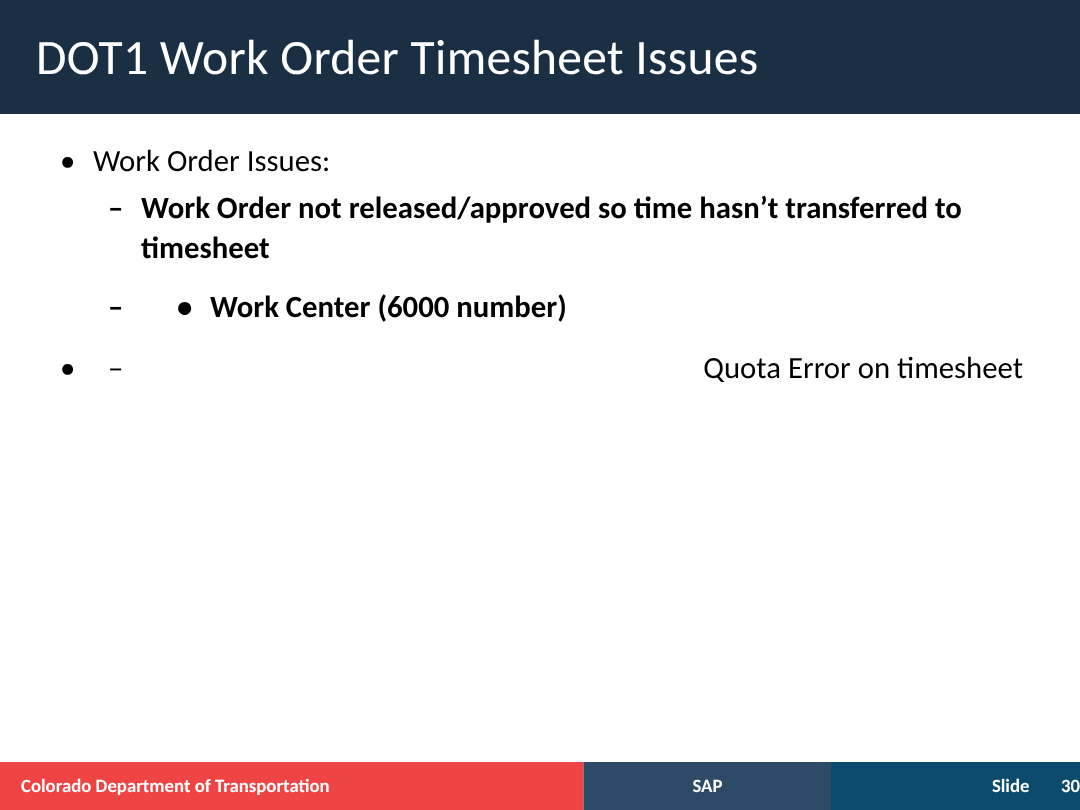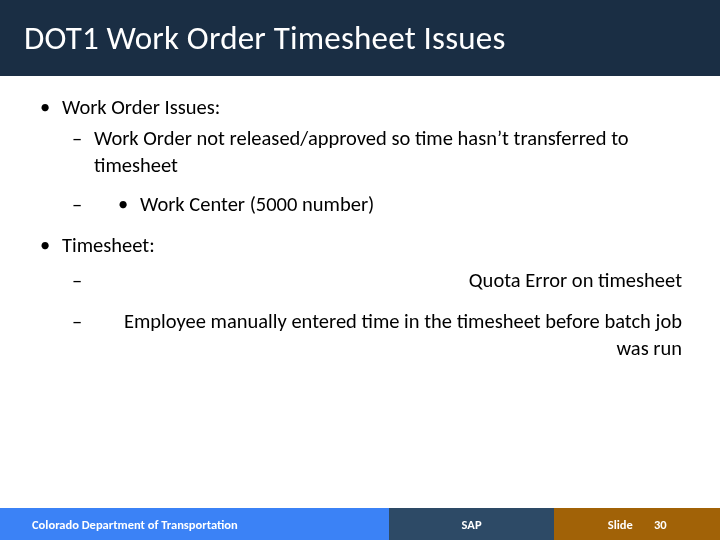--- a/index.html
+++ b/index.html
@@ -5,32 +5,32 @@
   * { margin: 0; padding: 0; box-sizing: border-box; }
   html, body { width: 720px; height: 540px; font-family: Calibri, Arial, sans-serif; background: #fff; overflow: hidden; }
   .slide { width: 720px; height: 540px; position: relative; display: flex; flex-direction: column; }
   .title-bar { background: #1a2e44; color: #fff; padding: 18px 20px 18px 24px; }
   .title-bar h1 { font-size: 33px; font-weight: 400; letter-spacing: 0.2px; }
   .content { flex: 1; padding: 18px 38px 10px 38px; color: #000; font-size: 20.5px; line-height: 1.32; }
   .content ul { list-style: none; }
   .lvl1 > li { position: relative; padding-left: 24px; margin-bottom: 4px; }
   .lvl1 > li::before { content: "•"; position: absolute; left: 2px; top: 0; }
   .lvl2 { margin-top: 4px; }
-  .lvl2 > li { position: relative; padding-left: 26px; margin-bottom: 4px; margin-left: 6px; }
+  .lvl2 > li { position: relative; padding-left: 26px; margin-bottom: 4px; margin-left: 6px; font-weight: bold; }
   .lvl2 > li::before { content: "–"; position: absolute; left: 4px; top: 0; }
   .lvl3 { margin-top: 12px; }
   .lvl3 > li { position: relative; padding-left: 24px; margin-left: 22px; margin-bottom: 14px; }
   .lvl3 > li::before { content: "•"; position: absolute; left: 2px; top: 0; }
   .lvl2b { margin-top: 8px; }
   .lvl2b > li { position: relative; padding-left: 26px; margin-bottom: 14px; margin-left: 6px; text-align: right; }
   .lvl2b > li::before { content: "–"; position: absolute; left: 4px; top: 0; }
   .footer { display: flex; width: 100%; height: 32px; font-size: 12.5px; color: #fff; font-weight: 600; }
-  .footer .left { flex: 0 0 54%; background: #3b82f6; display: flex; align-items: center; padding-left: 32px; }
+  .footer .left { flex: 0 0 54%; background: #ef4444; display: flex; align-items: center; padding-left: 14px; }
   .footer .mid  { flex: 0 0 23%; background: #2d4a66; display: flex; align-items: center; justify-content: center; }
-  .footer .right{ flex: 0 0 23%; background: #a16207; display: flex; align-items: center; justify-content: center; gap: 21px; }
+  .footer .right{ flex: 0 0 23%; background: #0c4a6e; display: flex; align-items: center; justify-content: flex-end; gap: 21px; }
 </style>
 </head>
 <body>
 
 <div class="slide">
 
   <div class="title-bar">
     <h1>DOT1 Work Order Timesheet Issues</h1>
   </div>
 
@@ -38,34 +38,30 @@
     <ul class="lvl1">
       <li>
         <span>Work Order Issues:</span>
         <ul class="lvl2">
           <li>
             <span>Work Order not released/approved so time hasn’t transferred to timesheet</span>
           </li>
           <li>
             <ul class="lvl3">
               <li>
-                <span>Work Center (5000 number)</span>
+                <span>Work Center (6000 number)</span>
               </li>
             </ul>
           </li>
         </ul>
       </li>
       <li>
-        <span>Timesheet:</span>
         <ul class="lvl2b">
           <li>
             <span>Quota Error on timesheet</span>
-          </li>
-          <li>
-            <span>Employee manually entered time in the timesheet before batch job was run</span>
           </li>
         </ul>
       </li>
     </ul>
   </div>
 
   <div class="footer">
     <div class="left">
       <span>Colorado Department of Transportation</span>
     </div>

